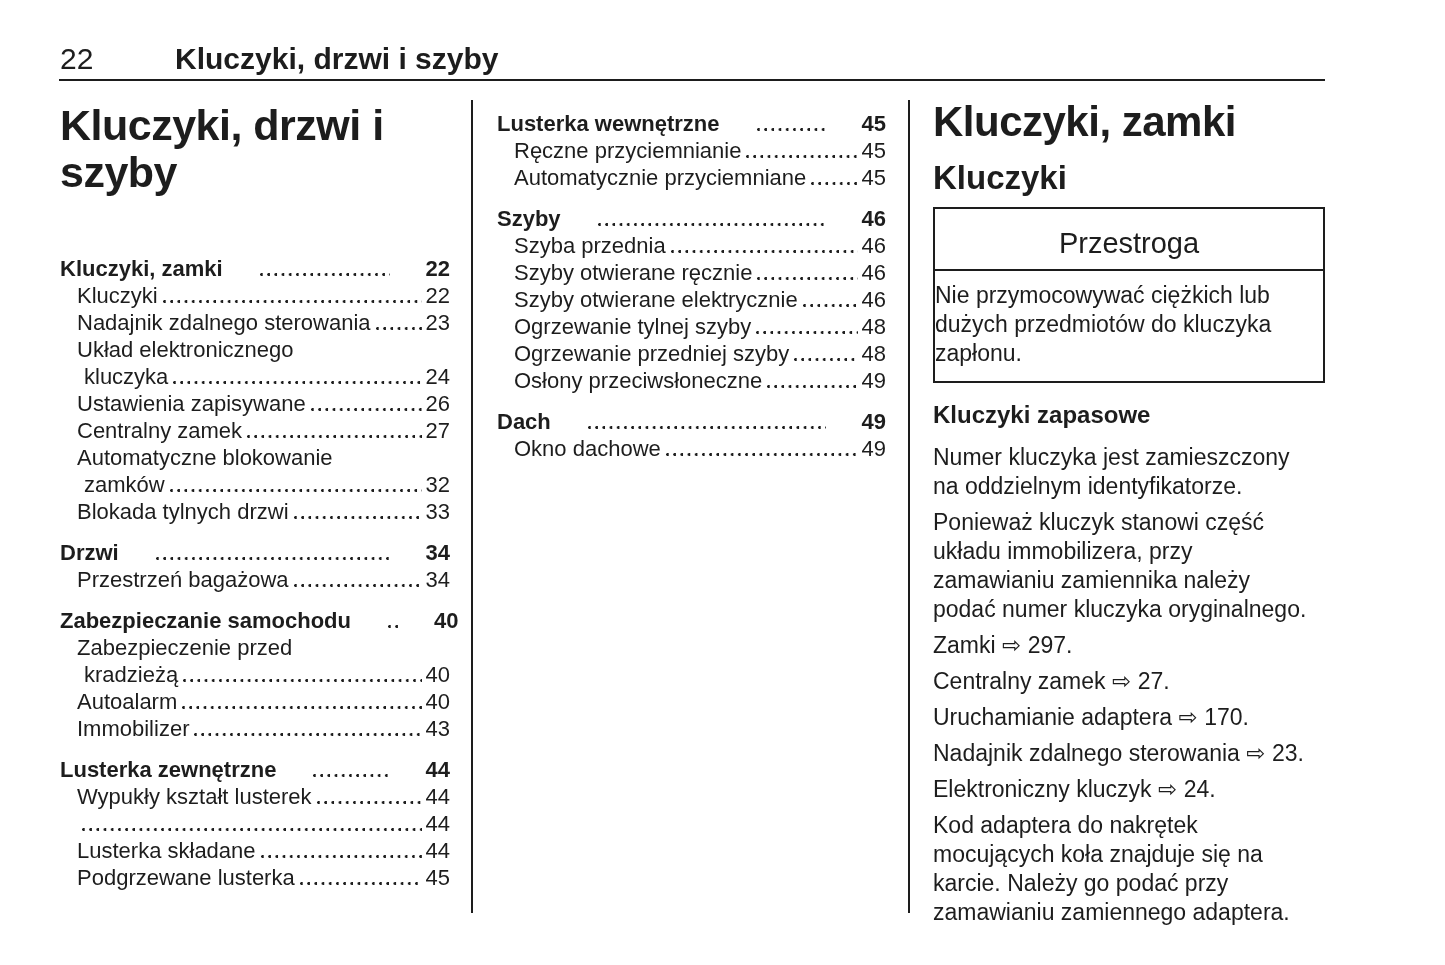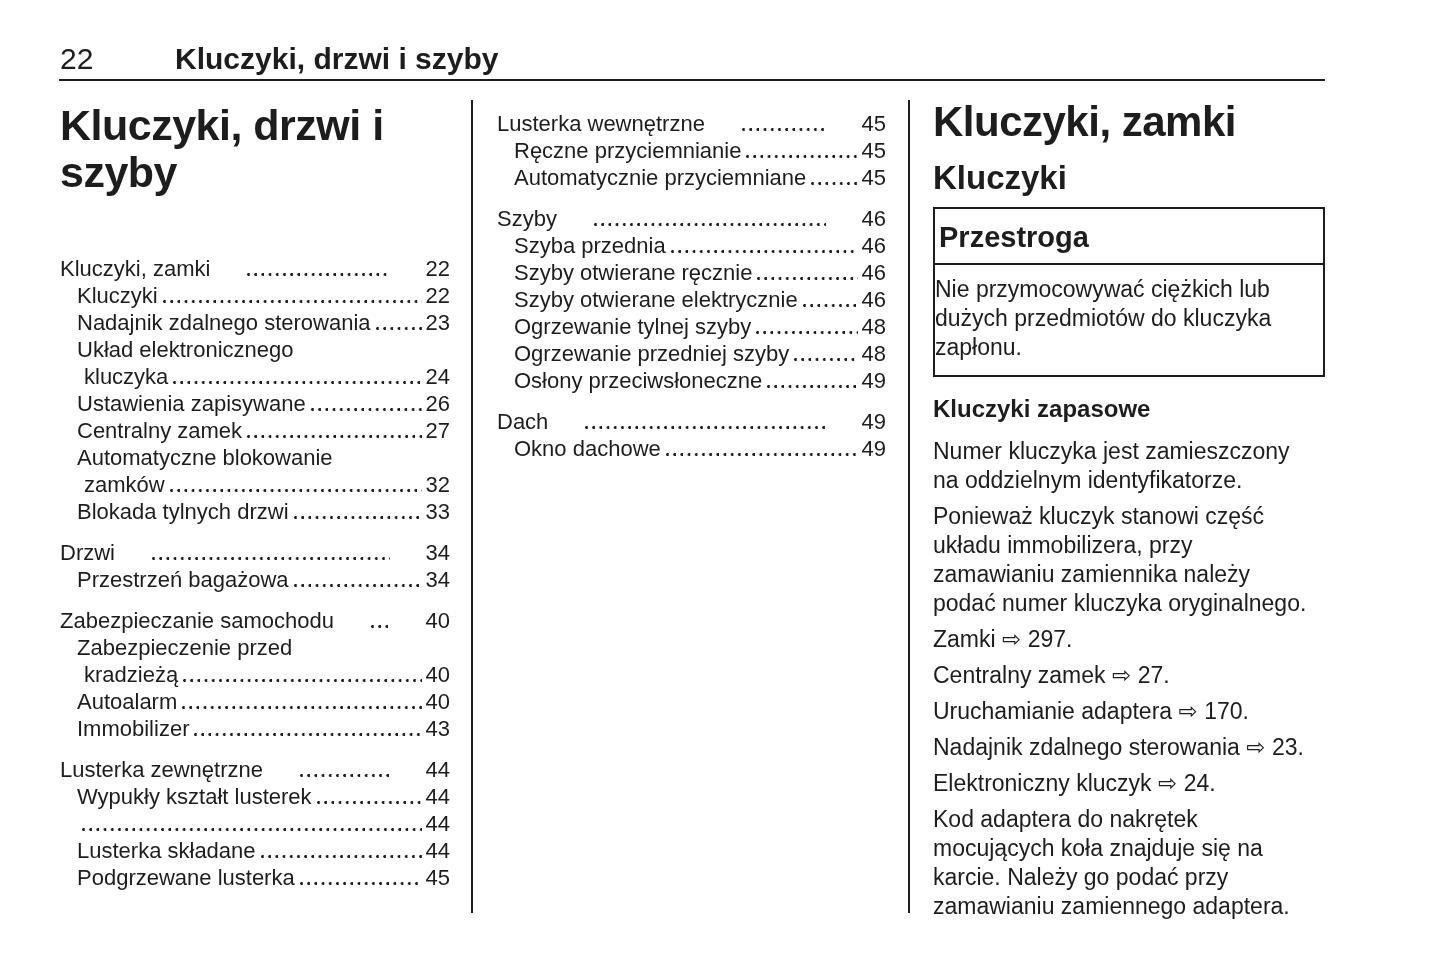--- a/index.html
+++ b/index.html
@@ -32,21 +32,21 @@
     font-size:43px; line-height:47px; font-weight:bold;
     letter-spacing:-0.5px; margin:0;
   }
   .left-toc { margin-top:59px; }
 
   
   .toc-row {
     display:flex; align-items:baseline;
     font-size:22px; line-height:27px;
   }
-  .toc-row.bold { font-weight:normal;gap:32px; }
+  .toc-row.bold { font-weight:bold;gap:32px; }
   .toc-row.gap  { margin-top:14px; }
   .toc-row.indent   { padding-left:17px; }
   .toc-row.wrapline { padding-left:24px; }
   .toc-label { white-space:nowrap; }
   .toc-leader {
     flex:1 1 auto; min-width:10px; height:3px;
     margin:0 4px 0 5px;
     background-image:radial-gradient(circle at 1.5px 1.5px, #1d1d1d 1.25px, rgba(0,0,0,0) 1.6px);
     background-size:7.2px 3px;
     background-repeat:repeat-x;
@@ -57,24 +57,23 @@
   
   .h1-section {
     font-size:42px; line-height:46px; font-weight:bold;
     letter-spacing:-0.5px; margin:0;
   }
   .h2-sub { font-size:33px; line-height:38px; font-weight:bold; margin:14px 0 0 0; }
   .h3-sub { font-size:24px; line-height:34px; font-weight:bold; margin:15px 0 0 0; }
 
   .caution { border:2px solid #1d1d1d; margin-top:10px; width:388px; }
   .caution-title {
-    text-align:left; font-size:29px; line-height:34px;
-    padding:11px 4px 9px 4px;
+    text-align:center; font-size:29px; line-height:34px;
+    padding:17px 4px 9px 4px;
     border-bottom:2px solid #1d1d1d;
-    font-weight:bold;
   }
   .caution-body {
     font-size:23px; line-height:29px;
     padding:10px 13px 13px 0;
   }
 
   .right-body { margin-top:11px; }
   .body-p {
     font-size:23px; line-height:29px;
     margin:0 0 7px 0; width:376px;

